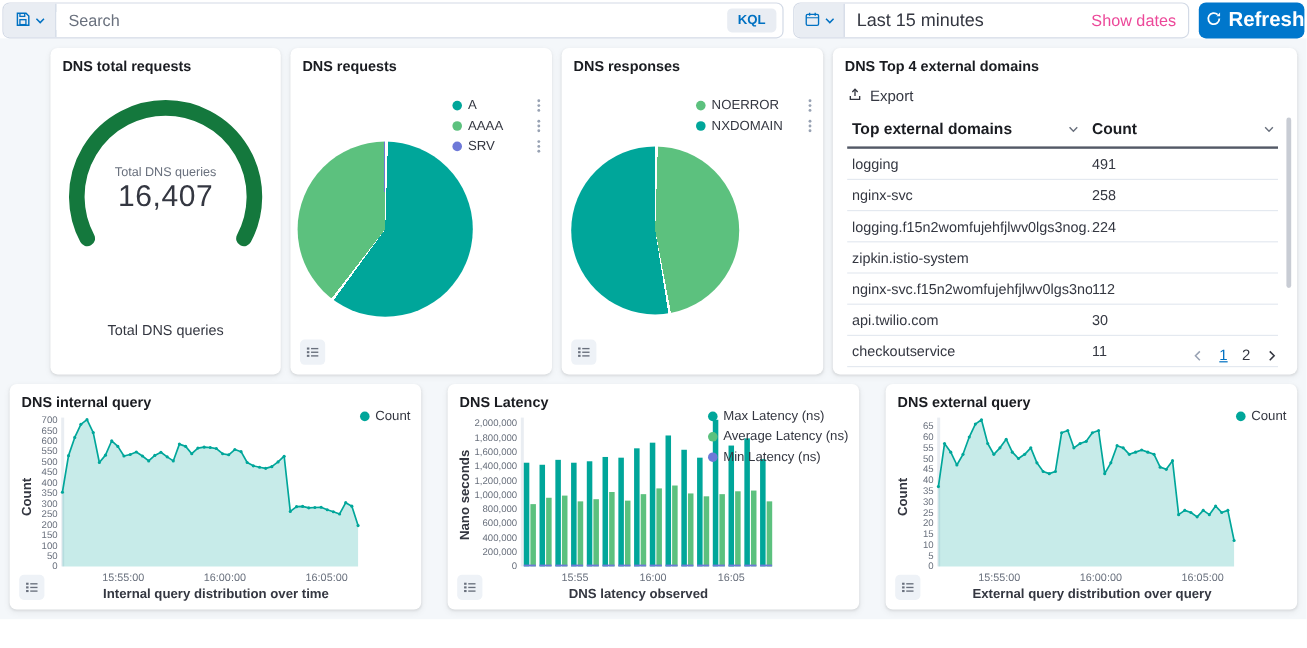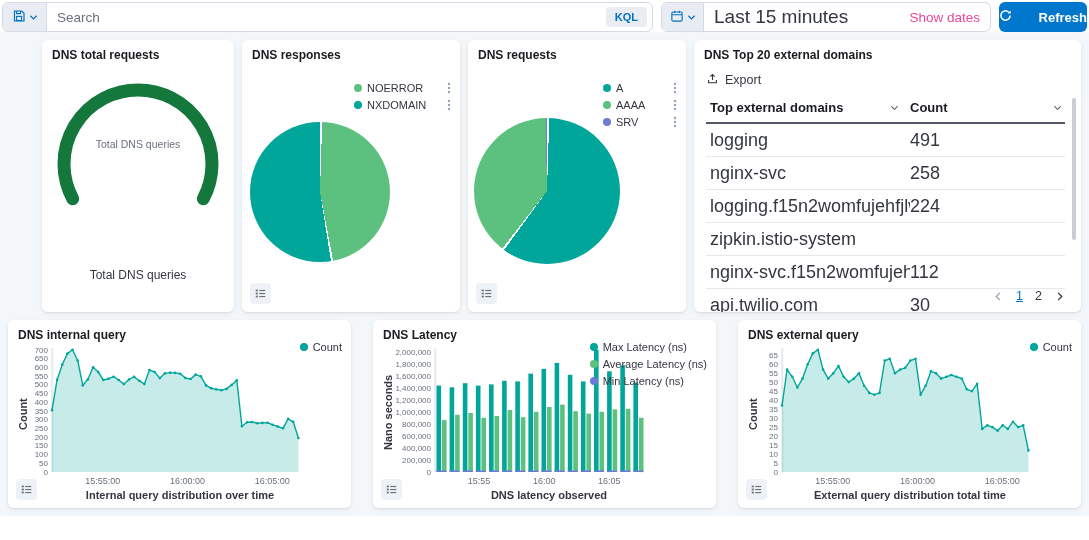--- a/index.html
+++ b/index.html
@@ -8,23 +8,23 @@
   
   .top-section { padding:2px 2px 0 2px; background:#fff; }
   .topbar { display:flex; gap:8px; height:30px; }
   .search-group { flex:1; display:flex; align-items:center; border:1px solid #d3dae6; border-radius:6px; background:#fff; overflow:hidden; }
   .sq-btn { width:44px; height:100%; background:#e9edf3; border:none; border-right:1px solid #d3dae6; display:flex; align-items:center; justify-content:center; gap:3px; cursor:pointer; }
   .search-input { flex:1; border:none; outline:none; padding:0 10px; font-size:13.5px; color:#a21caf; font-family:inherit; }
   .search-input::placeholder { color:#69707d; }
   .kql-badge { margin-right:5px; background:#e9edf3; color:#0071c2; font-weight:700; font-size:11px; padding:4px 9px; border-radius:4px; border:none; cursor:pointer; font-family:inherit; }
   .date-group { width:330px; display:flex; align-items:center; border:1px solid #d3dae6; border-radius:6px; background:#fff; overflow:hidden; }
   .cal-btn { width:42px; height:100%; background:#e9edf3; border:none; border-right:1px solid #d3dae6; display:flex; align-items:center; justify-content:center; gap:3px; cursor:pointer; }
-  .time-range { flex:1; padding-left:10px; font-size:19px; color:#343741; }
+  .time-range { flex:1; padding-left:10px; font-size:15px; color:#343741; }
   .show-dates { color:#ec4899; font-size:13.5px; font-weight:500; padding-right:10px; text-decoration:none; cursor:pointer; }
-  .refresh-btn { width:88px; background:#0077cc; color:#fff; border:none; border-radius:6px; font-weight:600; font-size:13px; display:flex; align-items:center; justify-content:space-between; gap:6px; cursor:pointer; font-family:inherit; }
+  .refresh-btn { width:88px; background:#0077cc; color:#fff; border:none; border-radius:6px; font-weight:600; font-size:17px; display:flex; align-items:center; justify-content:flex-end; gap:6px; cursor:pointer; font-family:inherit; }
   .filterbar { display:flex; align-items:center; gap:7px; height:26px; padding-left:8px; }
   .filter-dash { width:9px; height:1px; background:#d3dae6; }
   .add-filter { color:#0071c2; font-size:12.5px; font-weight:600; text-decoration:none; cursor:pointer; }
 
   
   .dashboard { background:#f4f7fa; padding:8px; }
   .row1 { display:grid; grid-template-columns:192px 218px 218px 1fr; gap:8px;padding-left:34px; }
   .row1 > .panel { height:272px; }
   .row2 { display:grid; grid-template-columns:repeat(3,1fr); gap:22px; margin-top:8px; }
   .row2 > .panel { height:188px; }
@@ -48,21 +48,21 @@
   .legend-menu { flex:none; display:flex; cursor:pointer; padding-left:6px; }
   .toggle-btn { position:absolute; left:8px; bottom:8px; width:21px; height:21px; background:#eef2f7; border:none; border-radius:4px; display:flex; align-items:center; justify-content:center; cursor:pointer; }
 
   
   .export-row { position:absolute; top:32px; left:12px; display:flex; gap:6px; align-items:center; font-size:12.5px; color:#343741; cursor:pointer; }
   .tbl { position:absolute; top:54px; left:12px; right:16px; }
   .tbl-header { display:flex; align-items:center; border-bottom:2px solid #535966; font-weight:700; font-size:13px; color:#1a1c21; padding:6px 0 7px 4px; }
   .th1 { width:200px; display:flex; align-items:center; }
   .th2 { flex:1; display:flex; align-items:center; }
   .th-chev { margin-left:auto; margin-right:10px; display:flex; }
-  .tbl-row { display:flex; font-size:18px; color:#343741; padding:5.5px 0 5.5px 4px; border-bottom:1px solid #e4e9f0; }
+  .tbl-row { display:flex; font-size:12px; color:#343741; padding:5.5px 0 5.5px 4px; border-bottom:1px solid #e4e9f0; }
   .td1 { width:200px; white-space:nowrap; overflow:hidden; }
   .td2 { flex:1; }
   .pagination { position:absolute; bottom:9px; right:16px; display:flex; gap:12px; align-items:center; font-size:12.5px; }
   .page-num { color:#343741; text-decoration:none; cursor:pointer; }
   .page-num.active { color:#0071c2; text-decoration:underline; font-weight:500; }
   .page-arrow { display:flex; cursor:pointer; }
   .tbl-scroll { position:absolute; top:58px; right:5px; width:4px; height:142px; background:#9aa3b0; opacity:.55; border-radius:2px; }
 
   
   .chart-svg { position:absolute; top:22px; left:4px; }
@@ -119,22 +119,75 @@
 <div class="dashboard">
   <div class="row1">
 
     <div class="panel">
       <div class="panel-title">DNS total requests</div>
       <svg class="gauge-svg" id="gauge-svg" width="180" height="160">
           <path d="M24.7,122.7 A74,74 0 1 1 155.3,122.7" fill="none" stroke="#14783d" stroke-width="13" stroke-linecap="round"></path>
         </svg>
       <div class="gauge-center">
         <div class="gauge-label">Total DNS queries</div>
+        <div class="gauge-value">16,407</div>
       </div>
       <div class="gauge-bottom">Total DNS queries</div>
+    </div>
+
+    <div class="panel">
+      <div class="panel-title">DNS requests</div>
+      <div class="pie-legend" id="legend-requests" style="right:9px; width:74px;">
+          <div class="legend-item">
+            <span class="legend-dot" style="background: rgb(0, 166, 154);"></span>
+            <span class="legend-lbl">A</span>
+            <span class="legend-menu">
+              <svg width="4" height="12" viewBox="0 0 4 12">
+                <circle cx="2" cy="2" r="1.2" fill="#98a2b3"></circle>
+                <circle cx="2" cy="6" r="1.2" fill="#98a2b3"></circle>
+                <circle cx="2" cy="10" r="1.2" fill="#98a2b3"></circle>
+              </svg>
+            </span>
+          </div>
+          <div class="legend-item">
+            <span class="legend-dot" style="background: rgb(92, 193, 126);"></span>
+            <span class="legend-lbl">AAAA</span>
+            <span class="legend-menu">
+              <svg width="4" height="12" viewBox="0 0 4 12">
+                <circle cx="2" cy="2" r="1.2" fill="#98a2b3"></circle>
+                <circle cx="2" cy="6" r="1.2" fill="#98a2b3"></circle>
+                <circle cx="2" cy="10" r="1.2" fill="#98a2b3"></circle>
+              </svg>
+            </span>
+          </div>
+          <div class="legend-item">
+            <span class="legend-dot" style="background: rgb(110, 121, 216);"></span>
+            <span class="legend-lbl">SRV</span>
+            <span class="legend-menu">
+              <svg width="4" height="12" viewBox="0 0 4 12">
+                <circle cx="2" cy="2" r="1.2" fill="#98a2b3"></circle>
+                <circle cx="2" cy="6" r="1.2" fill="#98a2b3"></circle>
+                <circle cx="2" cy="10" r="1.2" fill="#98a2b3"></circle>
+              </svg>
+            </span>
+          </div>
+        </div>
+      <div class="pie" id="pie-requests" style="left: 6px; top: 78px; width: 146px; height: 146px; background: conic-gradient(rgb(255, 255, 255) 0%, rgb(255, 255, 255) 0.5%, rgb(0, 166, 154) 0.5%, rgb(0, 166, 154) 60%, rgb(255, 255, 255) 60%, rgb(255, 255, 255) 60.5%, rgb(92, 193, 126) 60.5%, rgb(92, 193, 126) 99.7%, rgb(110, 121, 216) 99.7%, rgb(110, 121, 216) 100%);"></div>
+      <button class="toggle-btn">
+          <svg width="13" height="13" viewBox="0 0 15 15">
+            <g fill="#69707d">
+              <rect x="2" y="3" width="2.4" height="2"></rect>
+              <rect x="6" y="3.4" width="7" height="1.3"></rect>
+              <rect x="2" y="6.5" width="2.4" height="2"></rect>
+              <rect x="6" y="6.9" width="7" height="1.3"></rect>
+              <rect x="2" y="10" width="2.4" height="2"></rect>
+              <rect x="6" y="10.4" width="7" height="1.3"></rect>
+            </g>
+          </svg>
+        </button>
     </div>
 
     <div class="panel">
       <div class="panel-title">DNS responses</div>
       <div class="pie-legend" id="legend-responses" style="right:9px; width:97px;">
           <div class="legend-item">
             <span class="legend-dot" style="background: rgb(92, 193, 126);"></span>
             <span class="legend-lbl">NOERROR</span>
             <span class="legend-menu">
               <svg width="4" height="12" viewBox="0 0 4 12">
@@ -165,73 +218,21 @@
               <rect x="2" y="6.5" width="2.4" height="2"></rect>
               <rect x="6" y="6.9" width="7" height="1.3"></rect>
               <rect x="2" y="10" width="2.4" height="2"></rect>
               <rect x="6" y="10.4" width="7" height="1.3"></rect>
             </g>
           </svg>
         </button>
     </div>
 
     <div class="panel">
-      <div class="panel-title">DNS requests</div>
-      <div class="pie-legend" id="legend-requests" style="right:9px; width:74px;">
-          <div class="legend-item">
-            <span class="legend-dot" style="background: rgb(0, 166, 154);"></span>
-            <span class="legend-lbl">A</span>
-            <span class="legend-menu">
-              <svg width="4" height="12" viewBox="0 0 4 12">
-                <circle cx="2" cy="2" r="1.2" fill="#98a2b3"></circle>
-                <circle cx="2" cy="6" r="1.2" fill="#98a2b3"></circle>
-                <circle cx="2" cy="10" r="1.2" fill="#98a2b3"></circle>
-              </svg>
-            </span>
-          </div>
-          <div class="legend-item">
-            <span class="legend-dot" style="background: rgb(92, 193, 126);"></span>
-            <span class="legend-lbl">AAAA</span>
-            <span class="legend-menu">
-              <svg width="4" height="12" viewBox="0 0 4 12">
-                <circle cx="2" cy="2" r="1.2" fill="#98a2b3"></circle>
-                <circle cx="2" cy="6" r="1.2" fill="#98a2b3"></circle>
-                <circle cx="2" cy="10" r="1.2" fill="#98a2b3"></circle>
-              </svg>
-            </span>
-          </div>
-          <div class="legend-item">
-            <span class="legend-dot" style="background: rgb(110, 121, 216);"></span>
-            <span class="legend-lbl">SRV</span>
-            <span class="legend-menu">
-              <svg width="4" height="12" viewBox="0 0 4 12">
-                <circle cx="2" cy="2" r="1.2" fill="#98a2b3"></circle>
-                <circle cx="2" cy="6" r="1.2" fill="#98a2b3"></circle>
-                <circle cx="2" cy="10" r="1.2" fill="#98a2b3"></circle>
-              </svg>
-            </span>
-          </div>
-        </div>
-      <div class="pie" id="pie-requests" style="left: 6px; top: 78px; width: 146px; height: 146px; background: conic-gradient(rgb(255, 255, 255) 0%, rgb(255, 255, 255) 0.5%, rgb(0, 166, 154) 0.5%, rgb(0, 166, 154) 60%, rgb(255, 255, 255) 60%, rgb(255, 255, 255) 60.5%, rgb(92, 193, 126) 60.5%, rgb(92, 193, 126) 99.7%, rgb(110, 121, 216) 99.7%, rgb(110, 121, 216) 100%);"></div>
-      <button class="toggle-btn">
-          <svg width="13" height="13" viewBox="0 0 15 15">
-            <g fill="#69707d">
-              <rect x="2" y="3" width="2.4" height="2"></rect>
-              <rect x="6" y="3.4" width="7" height="1.3"></rect>
-              <rect x="2" y="6.5" width="2.4" height="2"></rect>
-              <rect x="6" y="6.9" width="7" height="1.3"></rect>
-              <rect x="2" y="10" width="2.4" height="2"></rect>
-              <rect x="6" y="10.4" width="7" height="1.3"></rect>
-            </g>
-          </svg>
-        </button>
-    </div>
-
-    <div class="panel">
-      <div class="panel-title">DNS Top 20 external domains</div>
+      <div class="panel-title">DNS Top 4 external domains</div>
       <div class="export-row">
         <span><svg width="13" height="13" viewBox="0 0 14 14">
               <path d="M4.6 5 7 2.6 9.4 5" fill="none" stroke="#343741" stroke-width="1.2"></path>
               <line x1="7" y1="2.8" x2="7" y2="8.6" stroke="#343741" stroke-width="1.2"></line>
               <path d="M2.8 8.6v3h8.4v-3" fill="none" stroke="#343741" stroke-width="1.2"></path>
             </svg></span>
         <span>Export</span>
       </div>
       <div class="tbl">
         <div class="tbl-header">
@@ -271,21 +272,21 @@
             <div class="tbl-row">
               <div class="td1">nginx-svc.f15n2womfujehfjlwv0lgs3no...</div>
               <div class="td2">112</div>
             </div>
             <div class="tbl-row">
               <div class="td1">api.twilio.com</div>
               <div class="td2">30</div>
             </div>
             <div class="tbl-row">
               <div class="td1">checkoutservice</div>
-              <div class="td2">12</div>
+              <div class="td2">11</div>
             </div>
           </div>
       </div>
       <div class="tbl-scroll"></div>
       <div class="pagination">
         <span class="page-arrow">
             <svg width="11" height="11" viewBox="0 0 12 12">
               <path d="M7.5 2 3.5 6l4 4" fill="none" stroke="#98a2b3" stroke-width="1.4"></path>
             </svg>
           </span>
@@ -475,21 +476,21 @@
           </div>
           <div class="legend-item">
             <span class="legend-dot" style="background: rgb(92, 193, 126);"></span>
             <span class="legend-lbl">Average Latency (ns)</span>
           </div>
           <div class="legend-item">
             <span class="legend-dot" style="background: rgb(110, 121, 216);"></span>
             <span class="legend-lbl">Min Latency (ns)</span>
           </div>
         </div>
-      <div class="x-title" style="left:73px; width:206px;margin-top:38px;">DNS latency observed</div>
+      <div class="x-title" style="left:56px; width:206px;margin-top:38px;">DNS latency observed</div>
       <button class="toggle-btn">
           <svg width="13" height="13" viewBox="0 0 15 15">
             <g fill="#69707d">
               <rect x="2" y="3" width="2.4" height="2"></rect>
               <rect x="6" y="3.4" width="7" height="1.3"></rect>
               <rect x="2" y="6.5" width="2.4" height="2"></rect>
               <rect x="6" y="6.9" width="7" height="1.3"></rect>
               <rect x="2" y="10" width="2.4" height="2"></rect>
               <rect x="6" y="10.4" width="7" height="1.3"></rect>
             </g>
@@ -570,21 +571,21 @@
           <circle cx="276.1" cy="85.1" r="1.3" fill="#00a69a"></circle>
           <circle cx="281.2" cy="83.3" r="1.3" fill="#00a69a"></circle>
           <circle cx="286.4" cy="108.4" r="1.3" fill="#00a69a"></circle>
         </svg>
       <div class="xy-legend" id="legend-external">
           <div class="legend-item">
             <span class="legend-dot" style="background: rgb(0, 166, 154);"></span>
             <span class="legend-lbl">Count</span>
           </div>
         </div>
-      <div class="x-title" style="left:44px; width:256px;">External query distribution total time</div>
+      <div class="x-title" style="left:44px; width:256px;">External query distribution over query</div>
       <button class="toggle-btn">
           <svg width="13" height="13" viewBox="0 0 15 15">
             <g fill="#69707d">
               <rect x="2" y="3" width="2.4" height="2"></rect>
               <rect x="6" y="3.4" width="7" height="1.3"></rect>
               <rect x="2" y="6.5" width="2.4" height="2"></rect>
               <rect x="6" y="10.4" width="7" height="1.3"></rect>
               <rect x="2" y="10" width="2.4" height="2"></rect>
               <rect x="6" y="6.9" width="7" height="1.3"></rect>
             </g>

